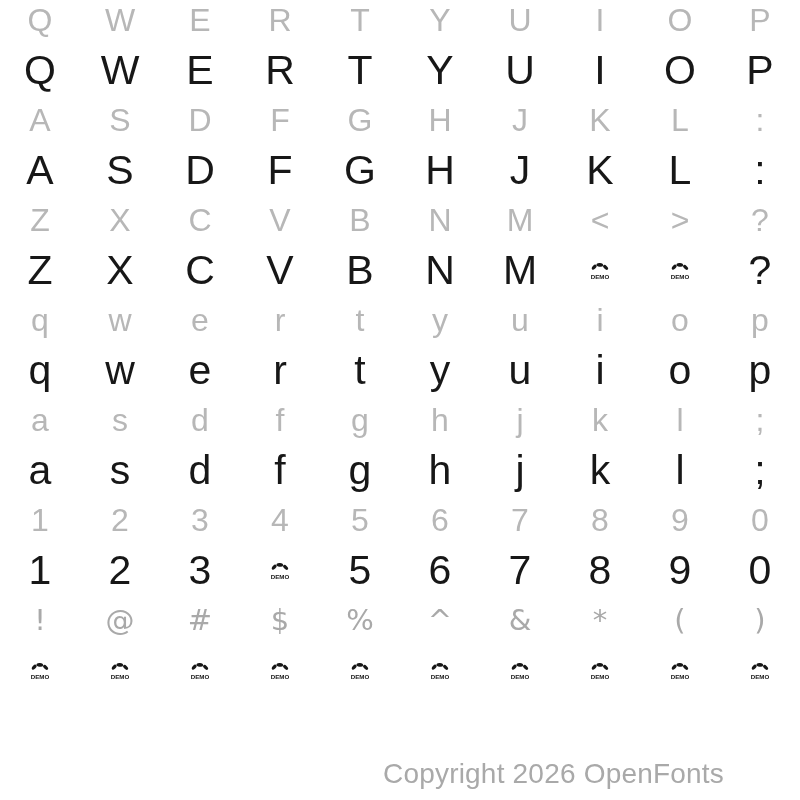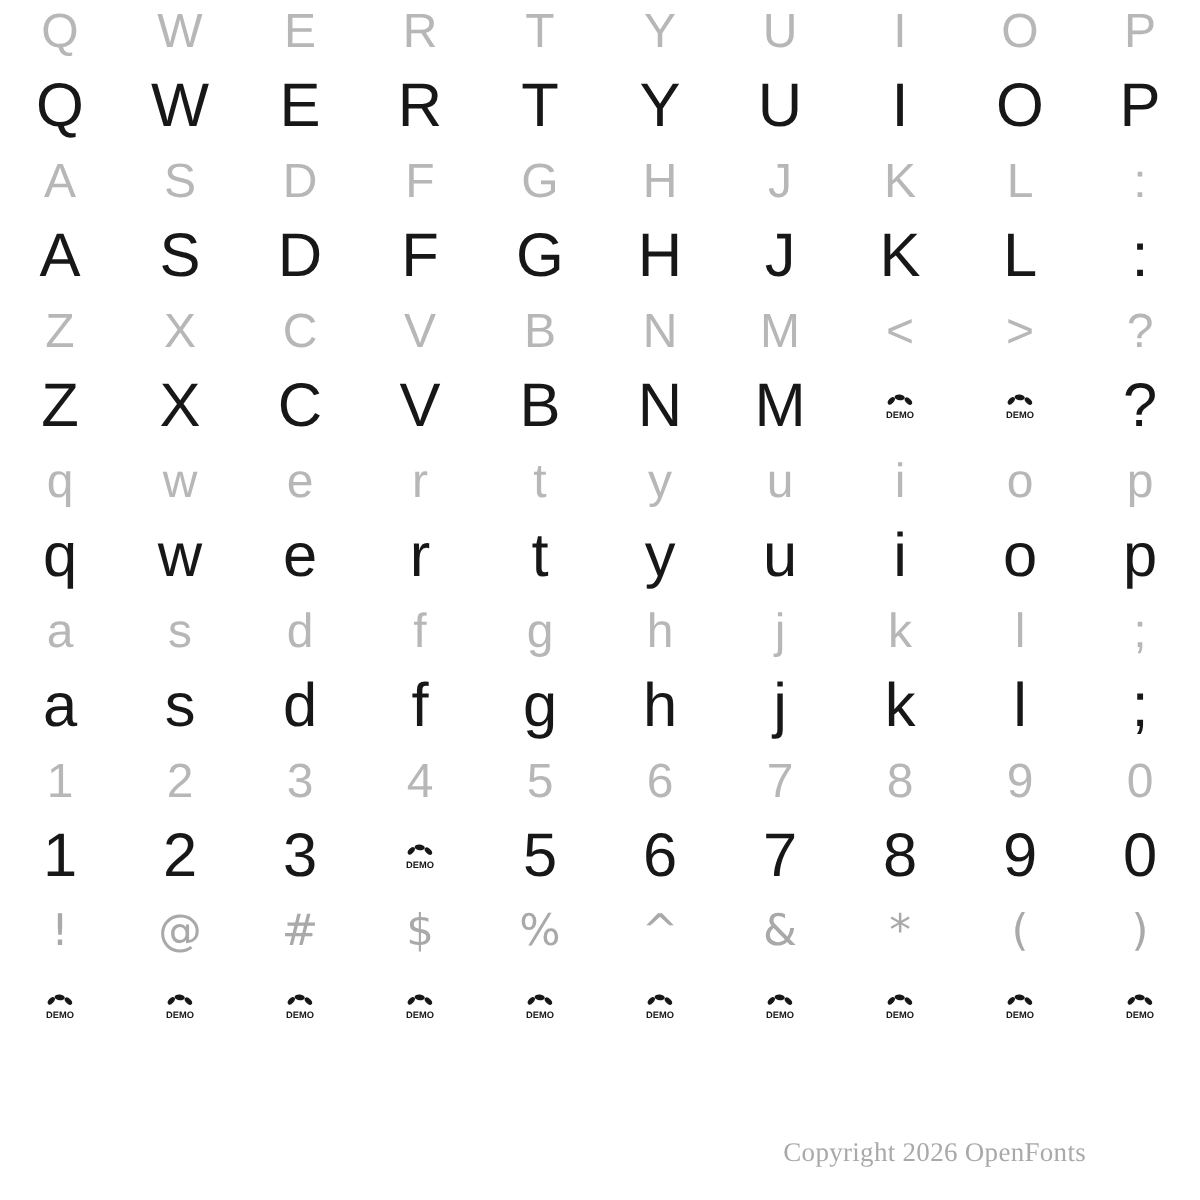--- a/index.html
+++ b/index.html
@@ -53,22 +53,22 @@
   .cell.demo {
     display: flex;
     justify-content: center;
     align-items: center;
   }
   .demo-glyph { display: block; color: var(--ink); }
   .copyright {
     position: absolute;
     top: 758px;
     right: 76px;
-    font-family: Liberation Serif, serif;
-    font-size: 18px;
+    font-family: Liberation Sans, sans-serif;
+    font-size: 28px;
     color: var(--copyright-gray);
     letter-spacing: 0.2px;
   }
 </style>
 </head>
 <body>
 
 <div class="glyph-grid">
     <div class="pair">
       <div class="row preview">

